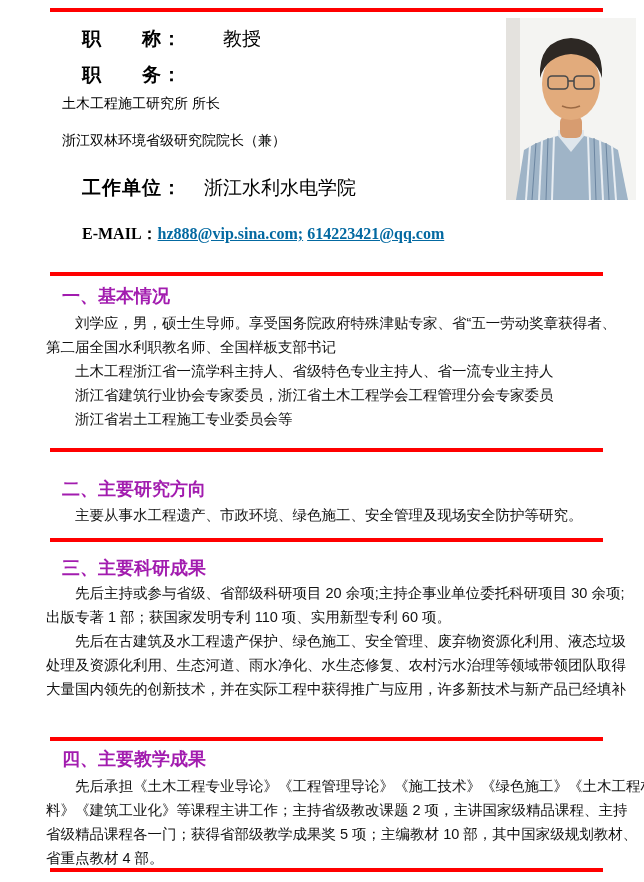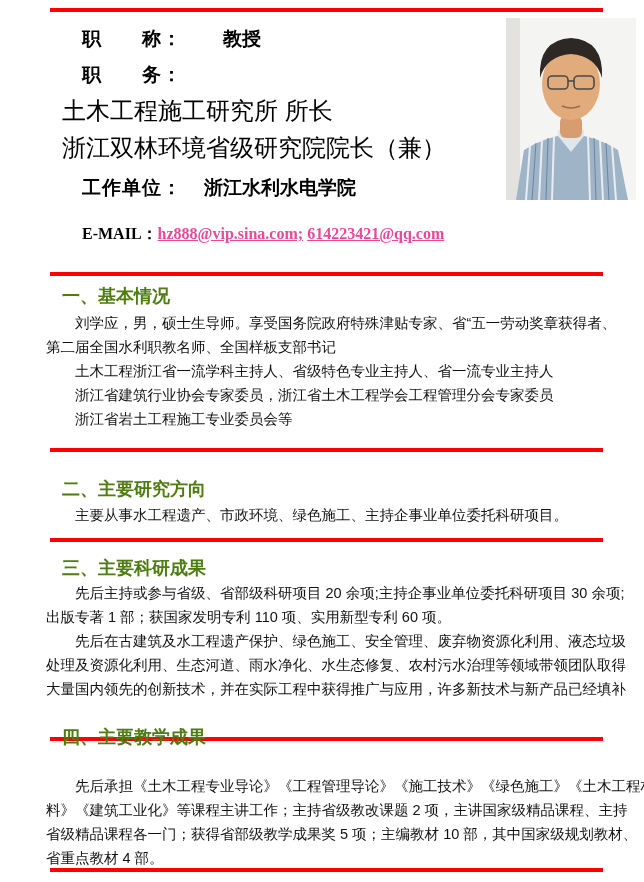--- a/index.html
+++ b/index.html
@@ -5,35 +5,35 @@
   html,body { margin:0; padding:0; background:#ffffff; }
   .page {
     position:relative; width:644px; height:882px; background:#ffffff;
     font-family:"Liberation Sans", sans-serif; color:#000; overflow:hidden;
   }
   .rule { position:absolute; left:50px; width:553px; height:4px; background:#ff0000; }
 
   
   .info-row { position:absolute; left:82px; white-space:nowrap; font-size:19px; }
   .info-label { font-weight:bold; letter-spacing:1px; }
-  .info-value { font-weight:bold; }
-  .pos-line { position:absolute; left:62px; white-space:nowrap; font-size:24px;text-align:center; }
+  .info-value { font-weight:normal; }
+  .pos-line { position:absolute; left:62px; white-space:nowrap; font-size:14px;text-align:center; }
   .gap-wide { display:inline-block; width:41px; }
   .gap-small { display:inline-block; width:22px; }
 
   .email-row { position:absolute; left:82px; white-space:nowrap;
     font-family:"Liberation Serif", serif; font-size:16px; font-weight:bold; }
-  .email-link { text-decoration:underline; color:#ec4899; }
+  .email-link { text-decoration:underline; color:#0369a1; }
 
   
   .photo { position:absolute; left:506px; top:18px; width:130px; height:182px; }
 
   
   .sec-heading { position:absolute; left:62px; white-space:nowrap;
-    font-size:18px; font-weight:bold; color:#4d7c0f; }
+    font-size:18px; font-weight:bold; color:#a21caf; }
   .body-line { position:absolute; left:46px; width:560px; white-space:nowrap;
     font-size:14.5px; line-height:24px; height:24px; color:#111; }
   .indent { padding-left:29px; }
 </style>
 </head>
 <body>
 
 <div class="page">
 
   <div class="rule" style="top:8px"></div>
@@ -103,28 +103,28 @@
   </div>
 
   <div class="sec-heading" style="top:284px">一、基本情况</div>
   <div class="body-line indent" style="top:311px">刘学应，男，硕士生导师。享受国务院政府特殊津贴专家、省“五一劳动奖章获得者、</div>
   <div class="body-line" style="top:335px">第二届全国水利职教名师、全国样板支部书记</div>
   <div class="body-line indent" style="top:359px">土木工程浙江省一流学科主持人、省级特色专业主持人、省一流专业主持人</div>
   <div class="body-line indent" style="top:407px">浙江省岩土工程施工专业委员会等</div>
   <div class="body-line indent" style="top:383px">浙江省建筑行业协会专家委员，浙江省土木工程学会工程管理分会专家委员</div>
 
   <div class="sec-heading" style="top:477px">二、主要研究方向</div>
-  <div class="body-line indent" style="top:503px">主要从事水工程遗产、市政环境、绿色施工、主持企事业单位委托科研项目。</div>
+  <div class="body-line indent" style="top:503px">主要从事水工程遗产、市政环境、绿色施工、安全管理及现场安全防护等研究。</div>
 
   <div class="sec-heading" style="top:556px">三、主要科研成果</div>
   <div class="body-line indent" style="top:581px">先后主持或参与省级、省部级科研项目 20 余项;主持企事业单位委托科研项目 30 余项;</div>
   <div class="body-line" style="top:605px">出版专著 1 部；获国家发明专利 110 项、实用新型专利 60 项。</div>
   <div class="body-line indent" style="top:629px">先后在古建筑及水工程遗产保护、绿色施工、安全管理、废弃物资源化利用、液态垃圾</div>
   <div class="body-line" style="top:677px">大量国内领先的创新技术，并在实际工程中获得推广与应用，许多新技术与新产品已经填补</div>
   <div class="body-line" style="top:653px">处理及资源化利用、生态河道、雨水净化、水生态修复、农村污水治理等领域带领团队取得</div>
 
-  <div class="sec-heading" style="top:725px">四、主要教学成果</div>
+  <div class="sec-heading" style="top:747px">四、主要教学成果</div>
   <div class="body-line indent" style="top:774px">先后承担《土木工程专业导论》《工程管理导论》《施工技术》《绿色施工》《土木工程材</div>
   <div class="body-line" style="top:798px">料》《建筑工业化》等课程主讲工作；主持省级教改课题 2 项，主讲国家级精品课程、主持</div>
   <div class="body-line" style="top:822px">省级精品课程各一门；获得省部级教学成果奖 5 项；主编教材 10 部，其中国家级规划教材、</div>
   <div class="body-line" style="top:846px">省重点教材 4 部。</div>
 
 </div>
 
 </body></html>

